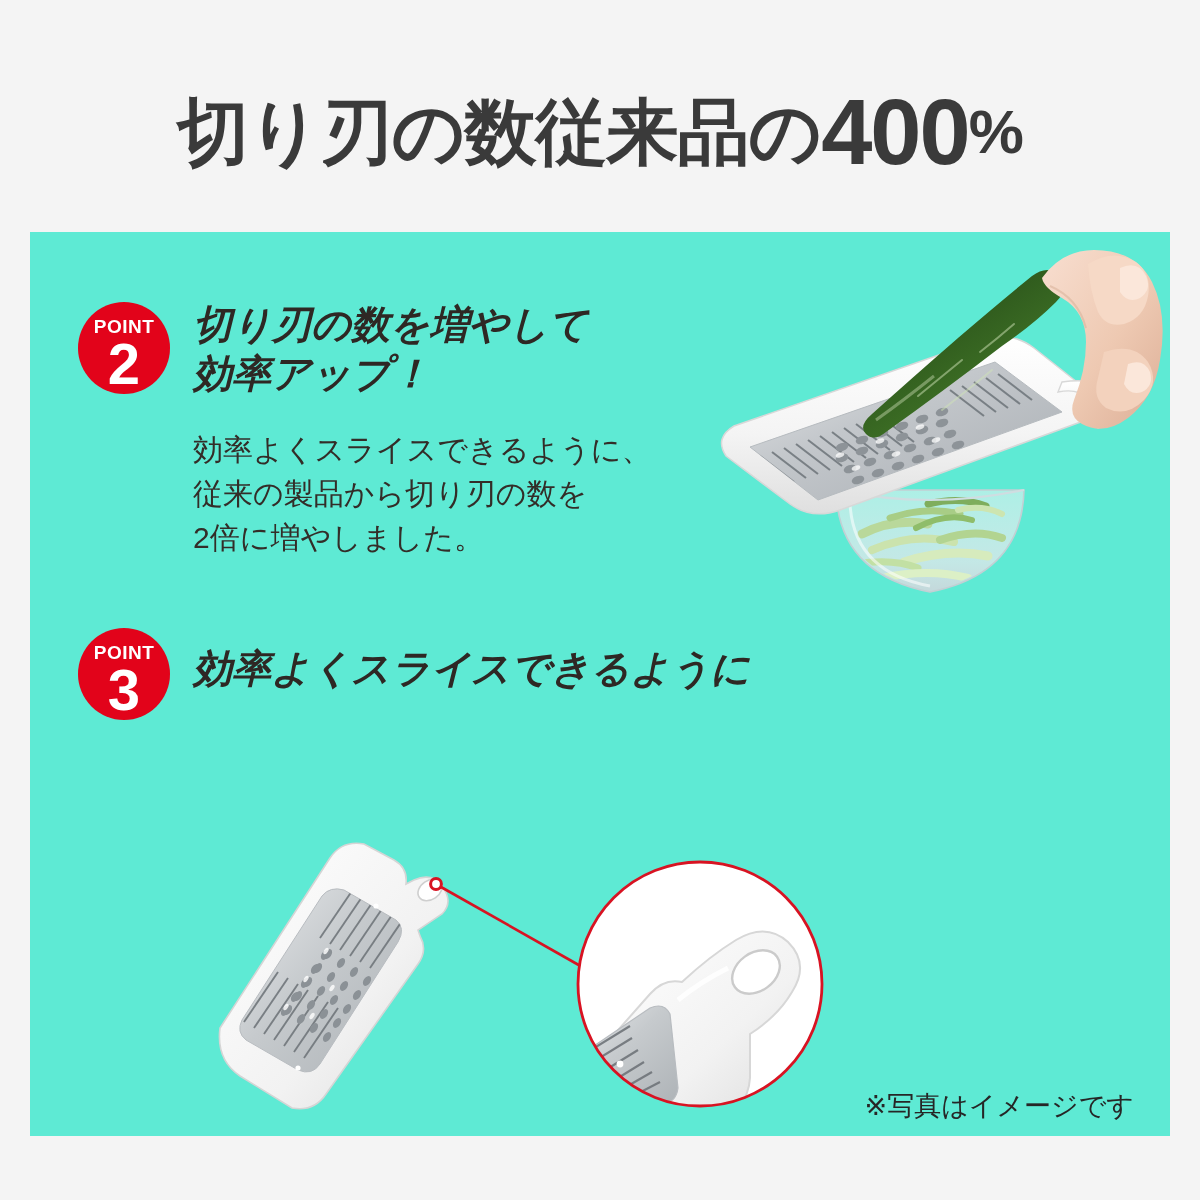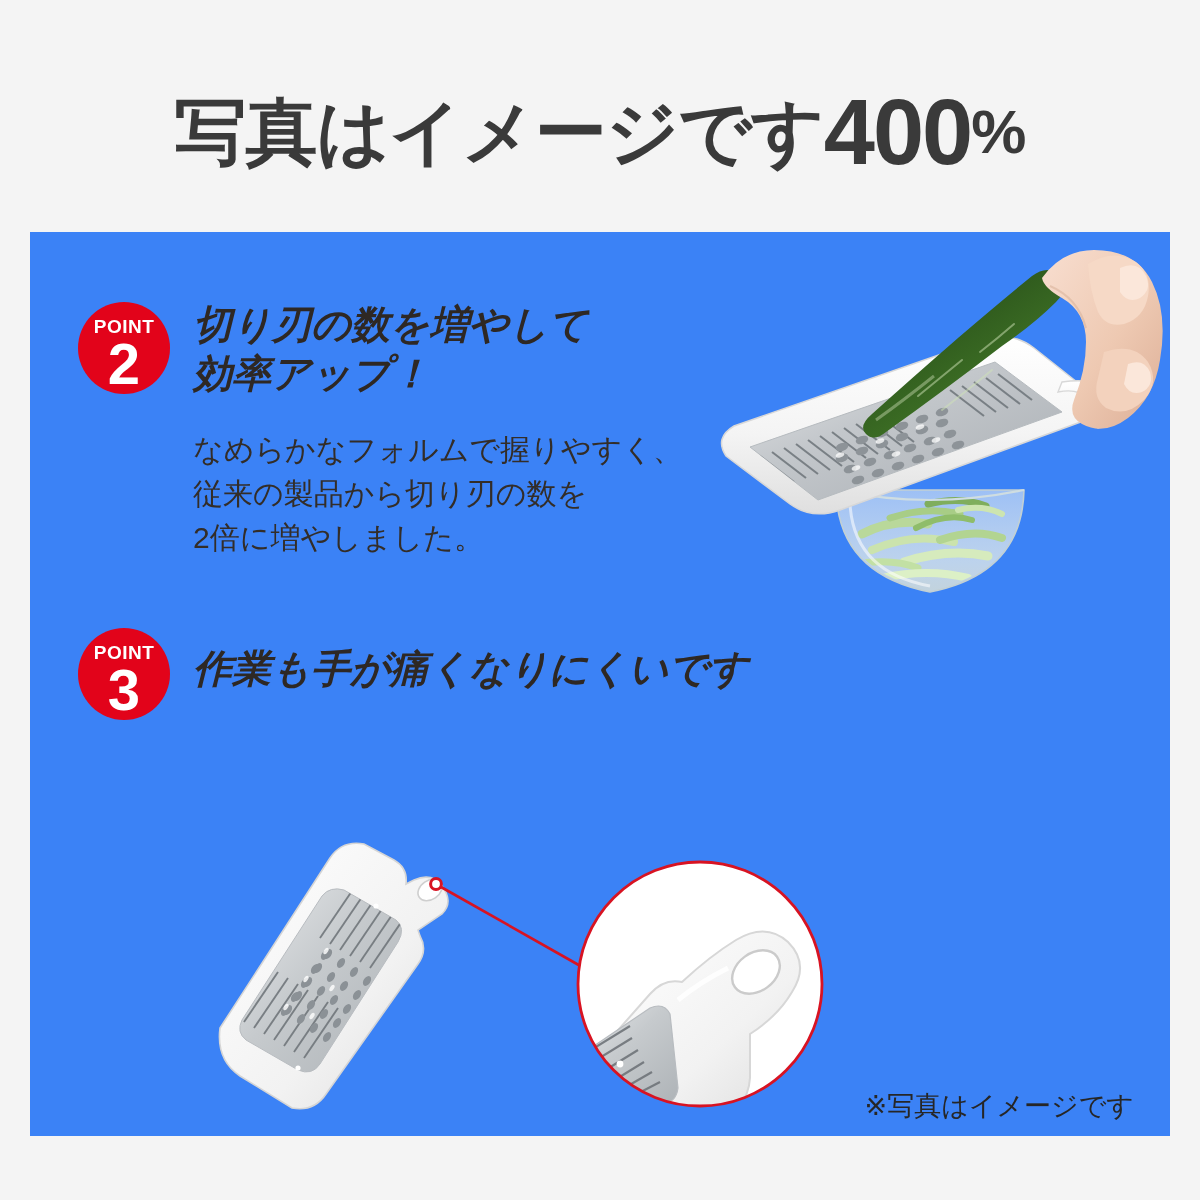--- a/index.html
+++ b/index.html
@@ -17,21 +17,21 @@
     text-align:center; white-space:nowrap;
     color:#3a3a3a; font-weight:700; letter-spacing:-1px;
   }
   .headline .jp { font-size:72px; line-height:1; vertical-align:middle; }
   .headline .num { font-size:92px; line-height:1; vertical-align:middle; letter-spacing:-2px; }
   .headline .pct { font-size:62px; line-height:1; vertical-align:middle; }
 
   
   .card {
     position:absolute; left:30px; top:232px;
-    width:1140px; height:904px; background:#3b82f6;
+    width:1140px; height:904px; background:#5eead4;
   }
 
   
   .badge {
     position:absolute; width:92px; height:92px; border-radius:50%;
     background:#e2031a; color:#fff; text-align:center;
   }
   .badge .lbl {
     font-size:19px; font-weight:700; letter-spacing:0.5px;
     line-height:1; padding-top:15px; display:block;
@@ -70,40 +70,40 @@
   
   .illus { position:absolute; left:150px; top:600px; width:660px; height:290px; }
   .illus svg { width:100%; height:100%; display:block; }
 </style>
 </head>
 <body>
 
 <div class="page">
 
   <div class="headline">
-    <span class="jp">写真はイメージです</span><span class="num">400</span><span class="pct">%</span>
+    <span class="jp">切り刃の数従来品の</span><span class="num">400</span><span class="pct">%</span>
   </div>
 
   <div class="card">
 
     <div class="badge badge-2">
       <span class="lbl">POINT</span>
       <span class="no">2</span>
     </div>
     <div class="sec-head head-2">切り刃の数を増やして
 効率アップ！</div>
-    <div class="sec-body body-2">なめらかなフォルムで握りやすく、
+    <div class="sec-body body-2">効率よくスライスできるように、
 従来の製品から切り刃の数を
 2倍に増やしました。</div>
 
     <div class="badge badge-3">
       <span class="lbl">POINT</span>
       <span class="no">3</span>
     </div>
-    <div class="sec-head head-3">作業も手が痛くなりにくいです</div>
+    <div class="sec-head head-3">効率よくスライスできるように</div>
 
     <div class="photo-top">
       <svg viewBox="0 0 480 360" xmlns="http://www.w3.org/2000/svg">
         <defs>
           <linearGradient id="skinG" x1="0" y1="0" x2="1" y2="1">
             <stop offset="0%" stop-color="#f8ded0"></stop>
             <stop offset="55%" stop-color="#eec9b2"></stop>
             <stop offset="100%" stop-color="#dcae96"></stop>
           </linearGradient>
           <linearGradient id="cucG" x1="0.1" y1="0" x2="0.9" y2="1">

